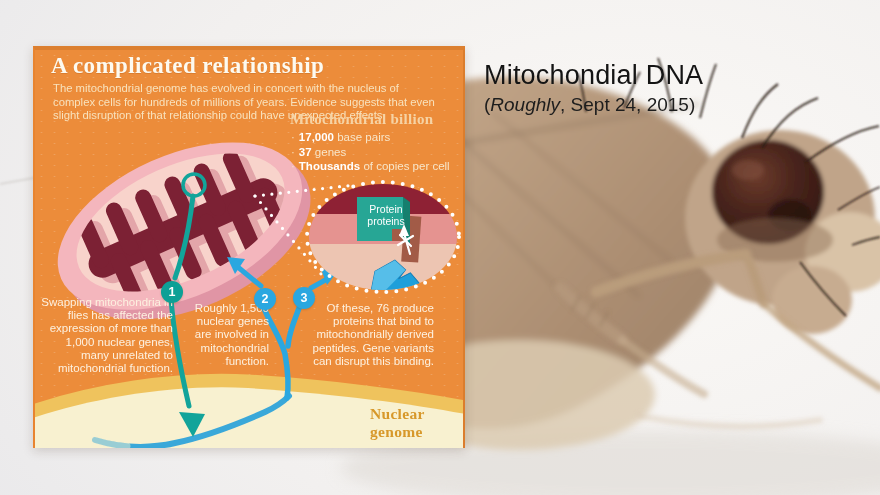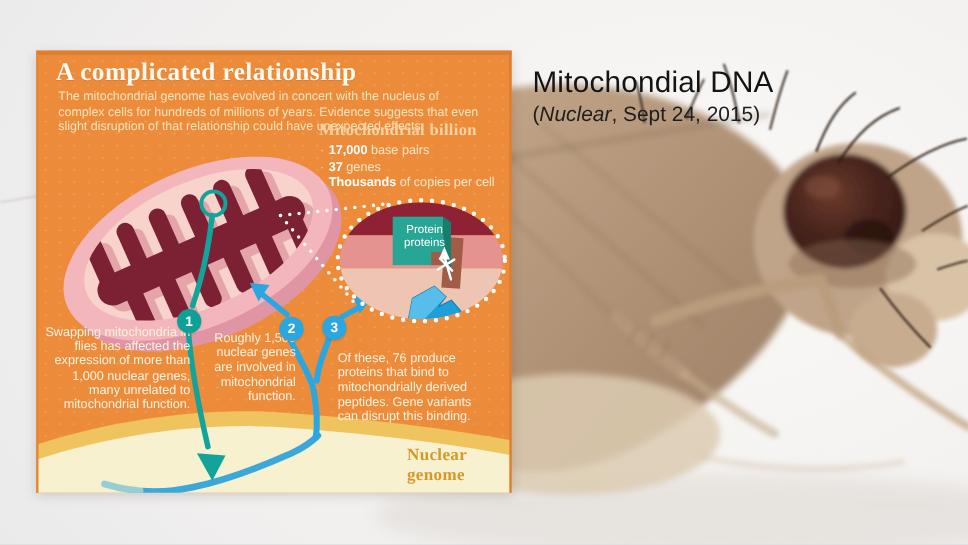--- a/index.html
+++ b/index.html
@@ -49,21 +49,21 @@
   ul.blist .dot{margin-right:4px;opacity:.85;}
   .mito-list{left:256px;top:80px;color:#f8e6c9;}
   .mito-list b{color:#ffffff;text-align:center;}
   .nuc-list{left:296px;top:375px;color:#6e6656;}
   .nuc-list b{color:#514b40;}
   .step{
     position:absolute;z-index:3;font-size:11.5px;line-height:13.2px;color:#fdf1e0;
   }
   .step1{left:2px;top:246px;width:136px;text-align:right;}
   .step2{left:150px;top:252px;width:84px;text-align:right;}
-  .step3{left:272px;top:252px;width:127px;text-align:left;margin-top:18px;}
+  .step3{left:272px;top:252px;width:127px;text-align:right;}
   .step-num{
     position:absolute;z-index:3;width:22px;height:22px;border-radius:50%;
     display:flex;align-items:center;justify-content:center;
     color:#fff;font-weight:bold;font-size:12.5px;
     box-shadow:0 1px 2px rgba(120,60,10,.25);
   }
   .num1{left:126px;top:231px;background:#0da096;}
   .num2{left:219px;top:238px;background:#2aa7e0;}
   .num3{left:258px;top:237px;background:#2aa7e0;}
   .inset-label{
@@ -148,21 +148,21 @@
       <path d="M764,304 C802,338 844,366 880,388" stroke="#c2a685" stroke-width="7" opacity="0.8"></path>
       <path d="M560,288 C580,308 600,324 622,340" stroke="#b3967a" stroke-width="12"></path>
       <path d="M622,340 C652,362 678,380 704,394" stroke="#c5ab8d" stroke-width="8" opacity="0.6"></path>
       <path d="M640,416 C700,428 760,430 820,420" stroke="#d6c4ac" stroke-width="6" opacity="0.4"></path>
       <path d="M580,296 L572,310 M594,304 L586,318 M608,312 L600,326" stroke="#8a7057" stroke-width="1.5" opacity="0.7"></path>
     </g>
   </svg>
 
   <div class="slide-head">
     <div class="slide-title">Mitochondial DNA</div>
-    <div class="slide-cite"><span>(</span><span class="it">Nuclear</span><span>, Sept 24, 2015)</span></div>
+    <div class="slide-cite"><span>(</span><span class="it">Roughly</span><span>, Sept 24, 2015)</span></div>
   </div>
 
   <div class="infographic">
 
     <svg class="art" width="432" height="413" viewBox="0 0 432 413">
       <defs>
         <clipPath id="mclip">
             <ellipse cx="0" cy="-6" rx="111" ry="57"></ellipse>
           </clipPath>
         <clipPath id="iclip">

